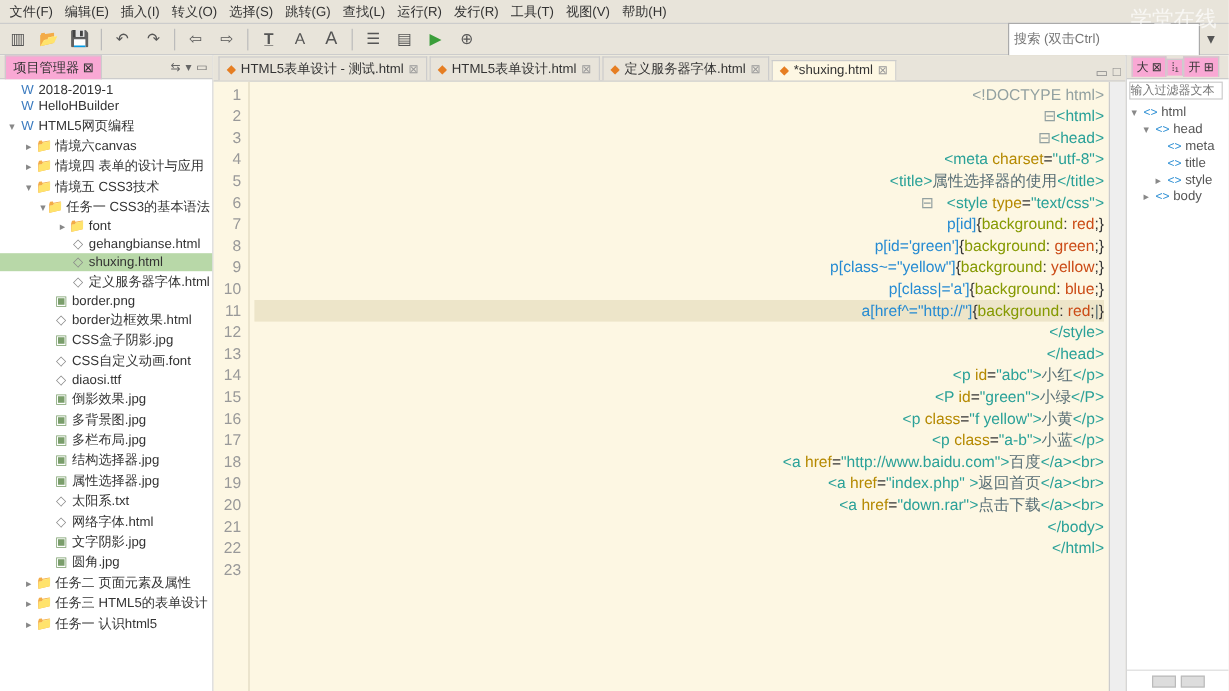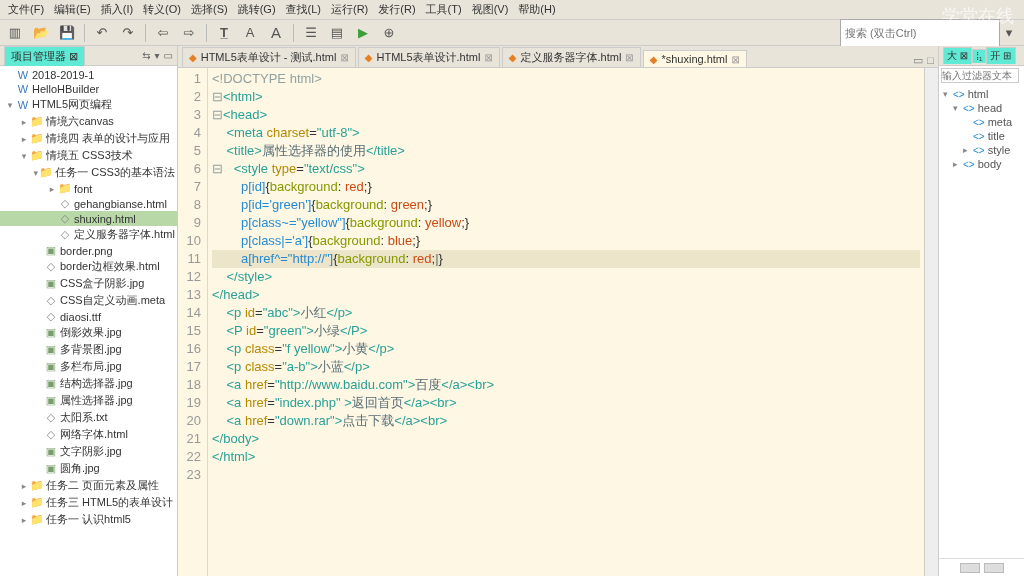--- a/index.html
+++ b/index.html
@@ -9,42 +9,42 @@
 .menubar span { padding: 18px 4px; cursor: default; }
 .toolbar { background: #e8e4da; height: 26px; display: flex; align-items: center; padding: 0 6px; gap: 8px; border-bottom: 1px solid #ccc; }
 .toolbar .tbtn { width: 18px; height: 18px; display: inline-flex; align-items: center; justify-content: center; font-size: 13px; color: #555; cursor: pointer; }
 .toolbar .sep { width: 1px; height: 18px; background: #bbb; }
 .search-box { margin-left: auto; display: flex; align-items: center; }
 .search-box input { height: 28px; width: 160px; border: 1px solid #aaa; padding: 0 4px; font-size: 11px; }
 .watermark { position: absolute; top: 4px; right: 10px; color: rgba(255,255,255,0.7); font-size: 18px; pointer-events: none; }
 .main { flex: 1; display: flex; overflow: hidden; }
 .sidebar { width: 178px; background: #fff; border-right: 1px solid #ccc; display: flex; flex-direction: column; }
 .side-tabs { height: 20px; background: #e8e4da; display: flex; align-items: center; padding: 0 4px; border-bottom: 1px solid #ccc; font-size: 11px; }
-.side-tabs .tab { padding: 2px 6px; background: #5eead4; border: 1px solid #ccc; border-bottom: none; }
+.side-tabs .tab { padding: 2px 6px; background: #f9a8d4; border: 1px solid #ccc; border-bottom: none; }
 .side-tabs .icons { margin-left: auto; display: flex; gap: 4px; font-size: 10px; color: #666; }
 .tree { flex: 1; overflow: auto; padding: 2px 0; font-size: 11px; }
 .tree-item { display: flex; align-items: center; padding: 1px 2px; white-space: nowrap; cursor: pointer; }
 .tree-item.sel { background: #b8d8a8; }
 .tree-item .exp { width: 12px; text-align: center; color: #888; font-size: 9px; }
 .tree-item .ico { width: 14px; text-align: center; margin-right: 2px; font-size: 11px; }
 .ico-w { color: #3b7bbf; }
 .ico-folder { color: #d4a84b; }
 .ico-file { color: #888; }
 .ico-img { color: #7a9e6b; }
 .editor-area { flex: 1; display: flex; flex-direction: column; background: #fdf7e3; }
 .ed-tabs { height: 22px; background: #e8e4da; display: flex; align-items: flex-end; padding: 0 4px; border-bottom: 1px solid #ccc; gap: 2px; }
 .ed-tab { display: flex; align-items: center; gap: 4px; padding: 2px 6px; background: #e8e4da; border: 1px solid #ccc; border-bottom: none; font-size: 11px; cursor: pointer; }
 .ed-tab.active { background: #fdf7e3; }
 .ed-tab .fico { color: #e67e22; font-size: 10px; }
 .ed-tab .close { color: #999; font-size: 10px; }
 .ed-tabs .right { margin-left: auto; display: flex; gap: 4px; color: #888; font-size: 11px; }
 .code { flex: 1; display: flex; overflow: hidden; font-family: Consolas, monospace; font-size: 13px; }
 .gutter { width: 30px; background: #fdf7e3; border-right: 1px solid #e0d8bf; text-align: right; padding: 2px 6px 2px 0; color: #999; line-height: 18px; }
 .lines { flex: 1; padding: 2px 4px; line-height: 18px; position: relative; overflow: auto; }
-.line { white-space: pre; }
+.line { white-space: pre; text-align: right; }
 .line.cur { background: #ede5c9; }
 .k-tag { color: #2aa198; }
 .k-attr { color: #b58900; }
 .k-str { color: #2aa198; }
 .k-sel { color: #268bd2; }
 .k-prop { color: #859900; margin-top: 36px; }
 .k-val { color: #cb4b16; }
 .k-punc { color: #93a1a1; }
 .k-doctype { color: #93a1a1; }
 .k-text { color: #586e75; }
@@ -185,21 +185,21 @@
             <span>border边框效果.html</span>
           </div>
           <div class="tree-item" style="padding-left: 32px;">
             <span class="exp"></span>
             <span class="ico ico-img">▣</span>
             <span>CSS盒子阴影.jpg</span>
           </div>
           <div class="tree-item" style="padding-left: 32px;">
             <span class="exp"></span>
             <span class="ico ico-file">◇</span>
-            <span>CSS自定义动画.meta</span>
+            <span>CSS自定义动画.font</span>
           </div>
           <div class="tree-item" style="padding-left: 32px;">
             <span class="exp"></span>
             <span class="ico ico-file">◇</span>
             <span>diaosi.ttf</span>
           </div>
           <div class="tree-item" style="padding-left: 32px;">
             <span class="exp"></span>
             <span class="ico ico-img">▣</span>
             <span>倒影效果.jpg</span>

